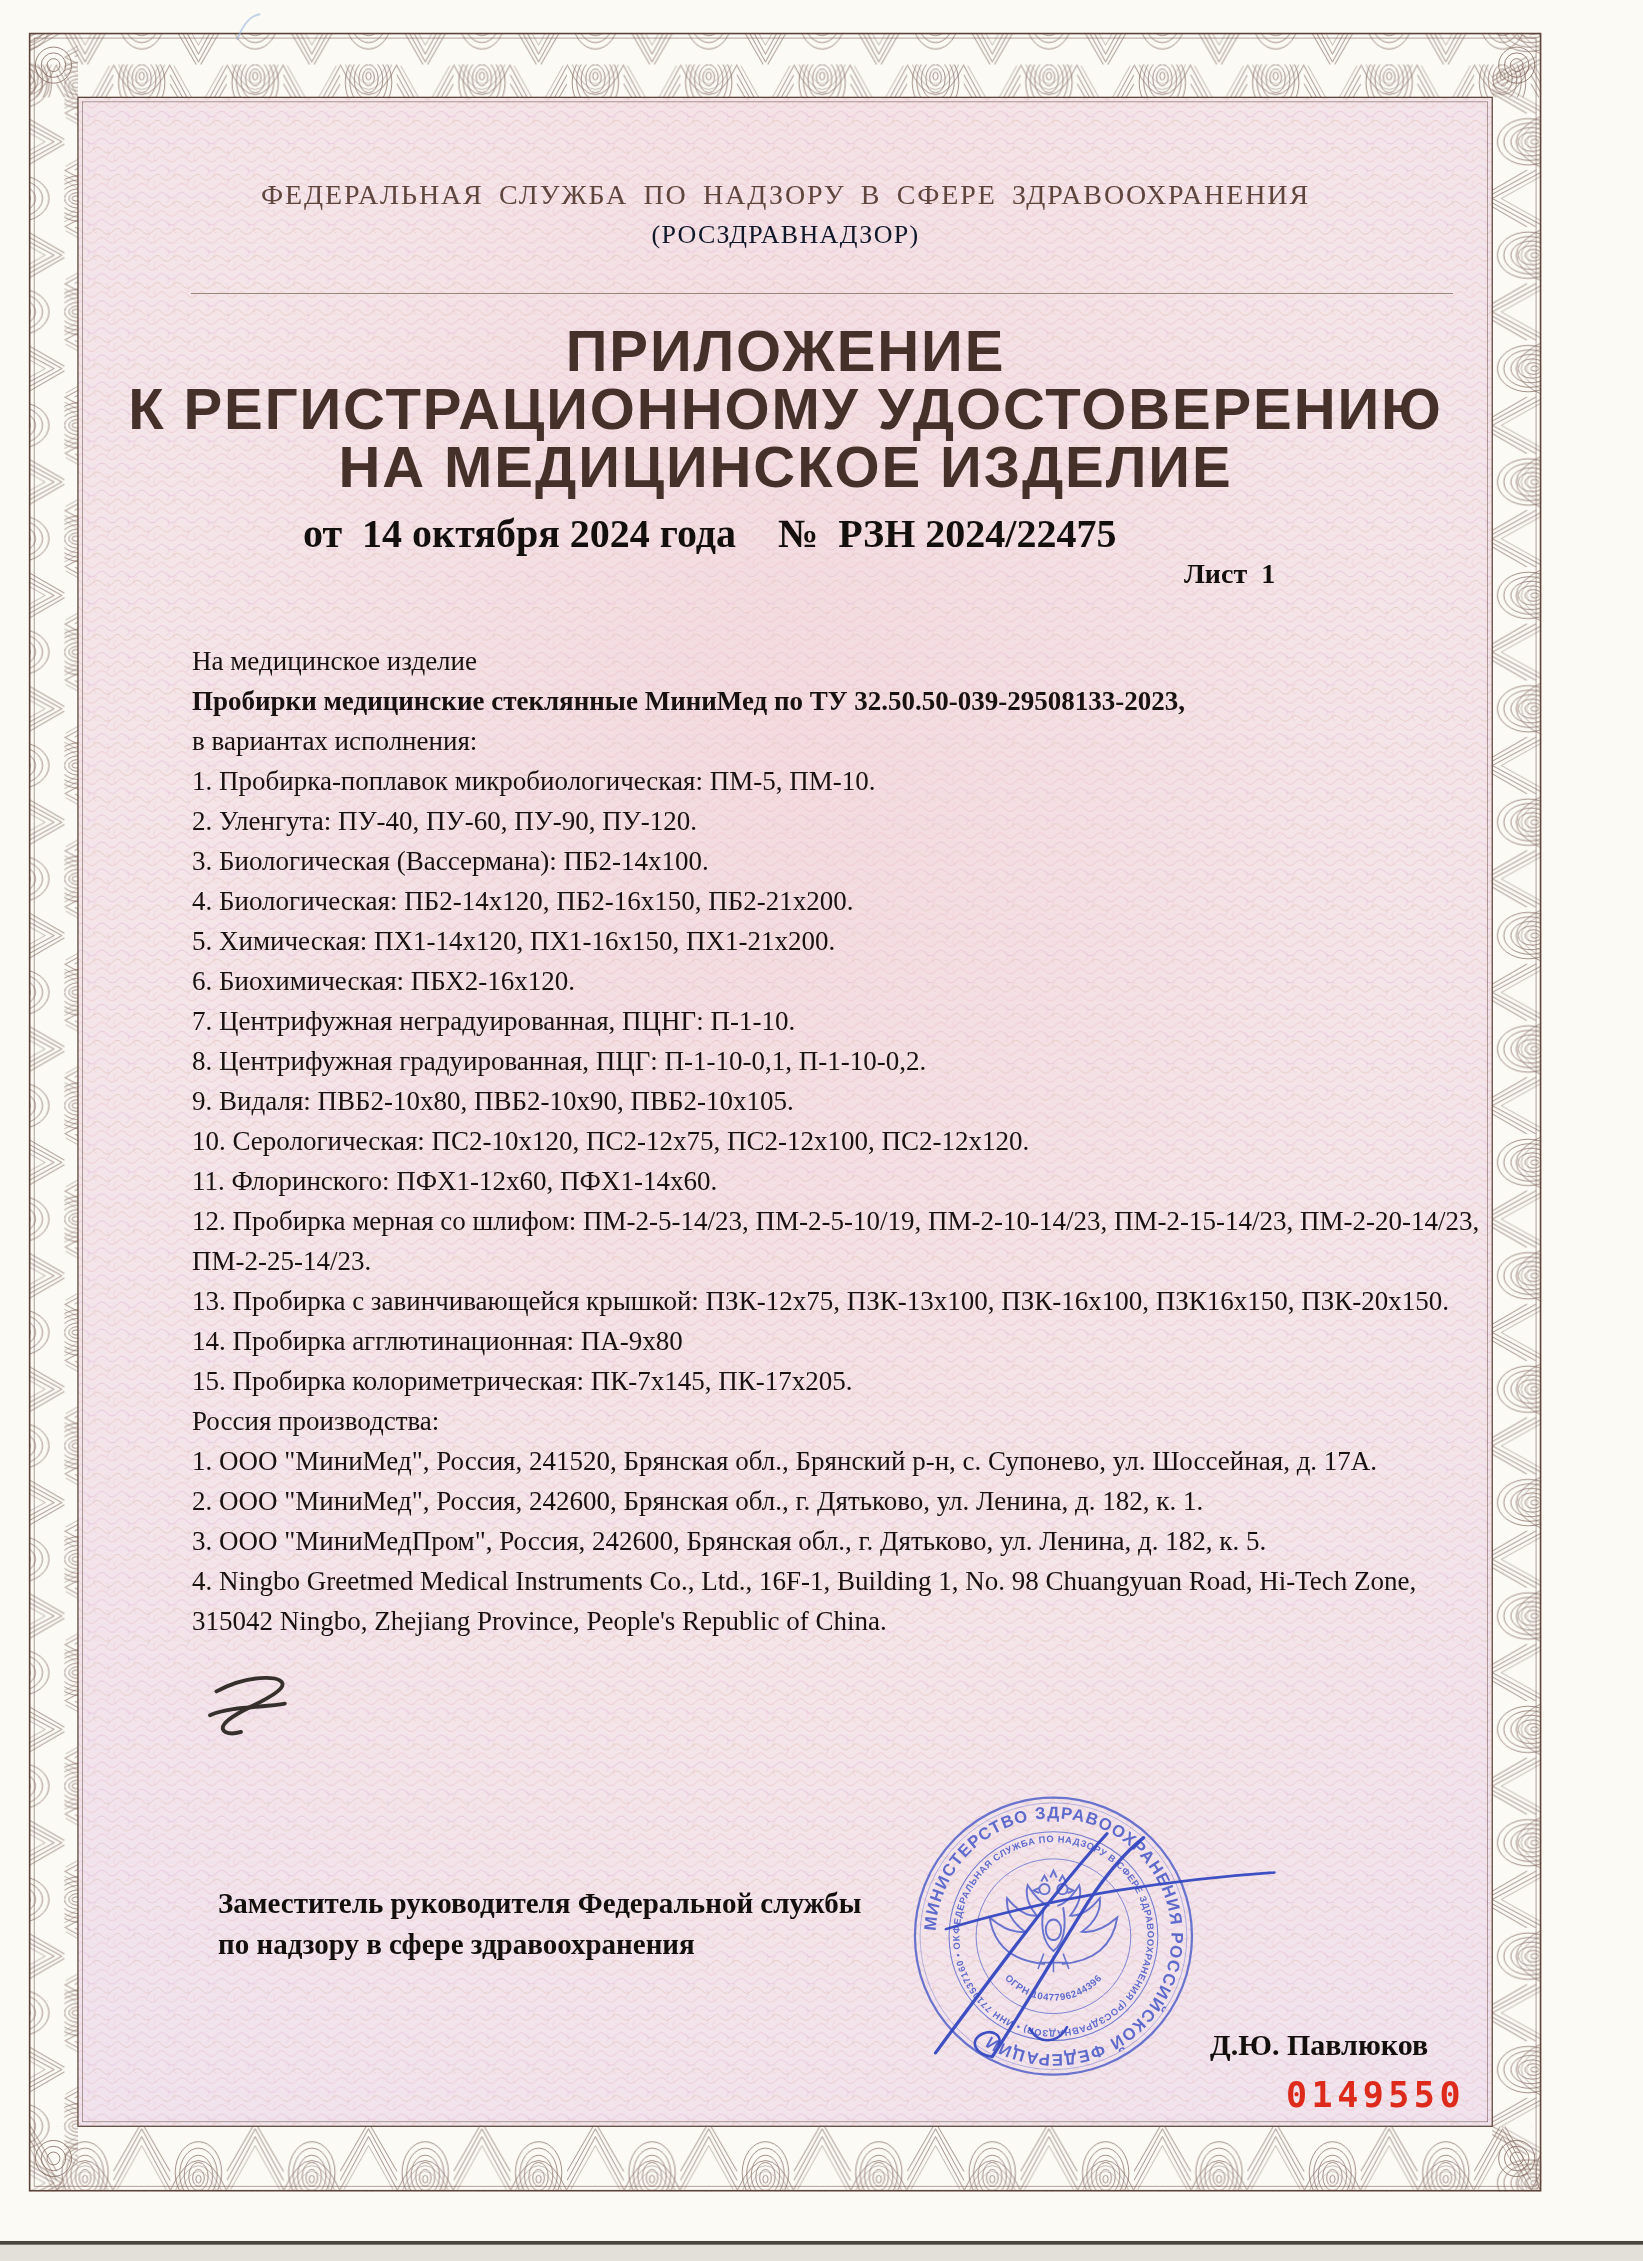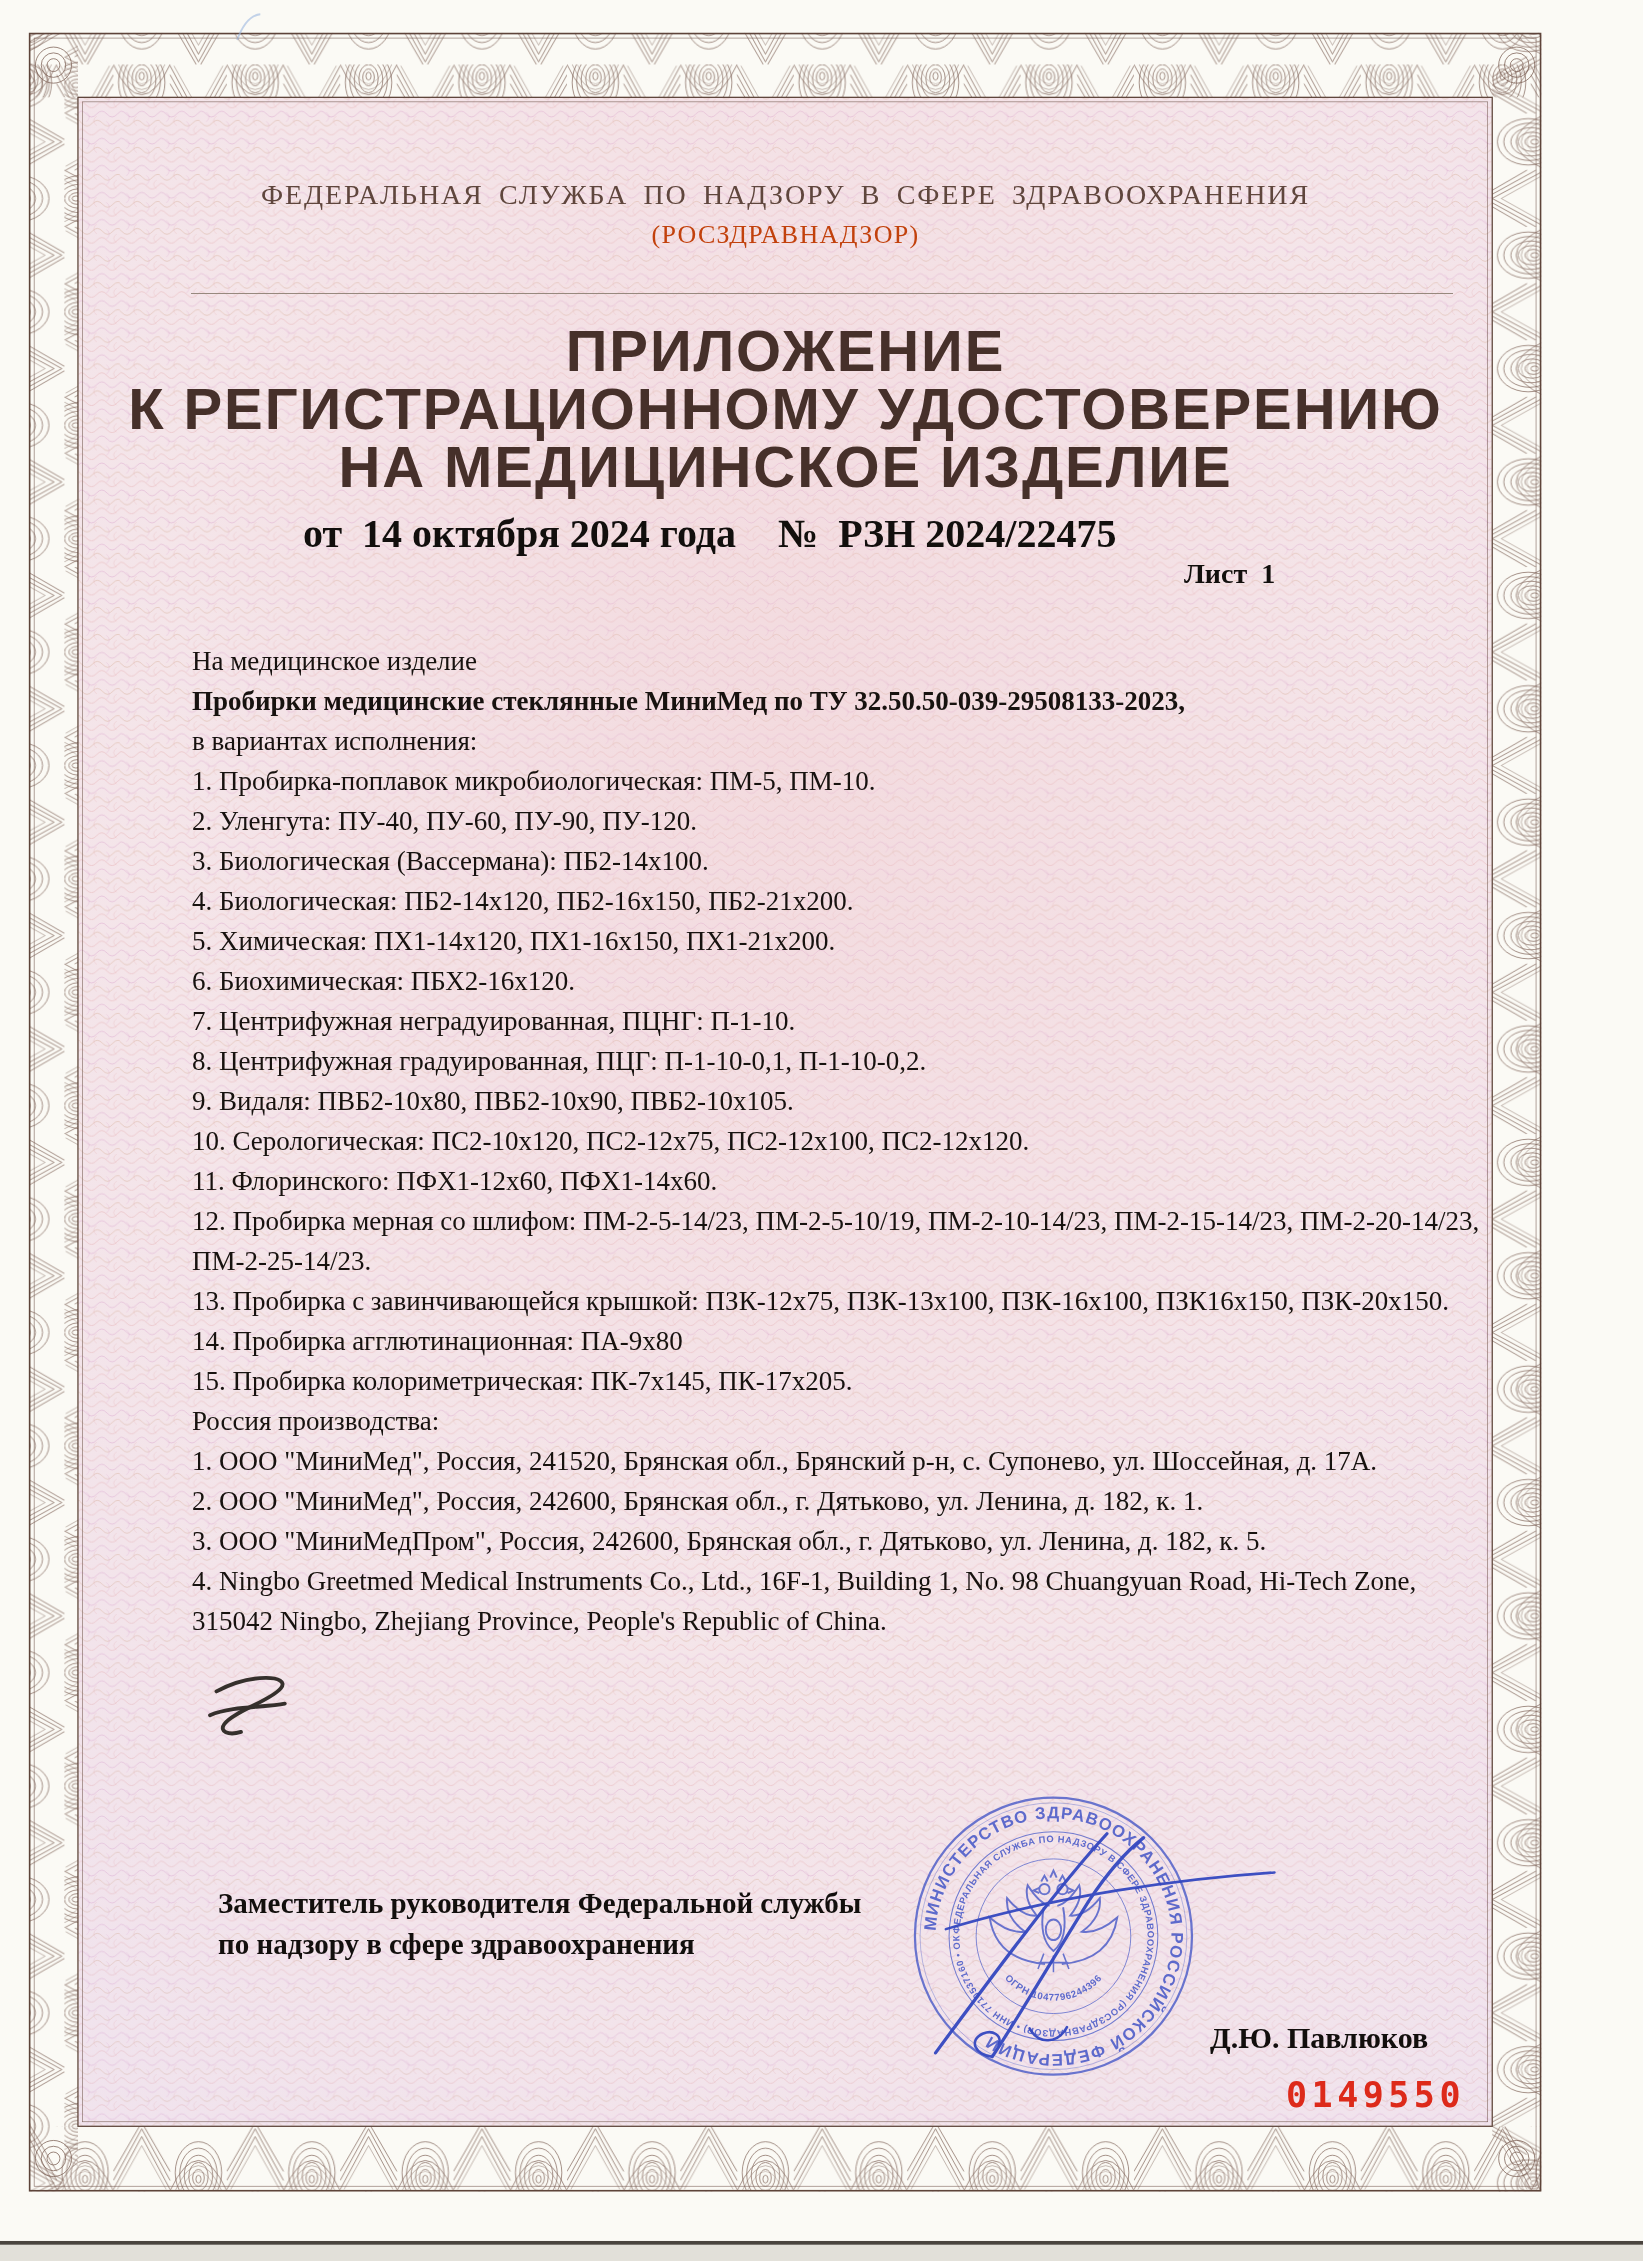--- a/index.html
+++ b/index.html
@@ -2,32 +2,32 @@
 <html style="font-size:10.3px"><head>
 <meta charset="utf-8">
 <style>
   html,body{margin:0;padding:0;background:#9e9b93;}
   #page{position:relative;width:1643px;height:2261px;background:#fbfaf5;overflow:hidden;
         font-family:"Liberation Serif",serif;padding-left:44px;}
   .layer{position:absolute;left:0;top:0;width:1643px;height:2261px;pointer-events:none;}
   .txt{position:absolute;color:#1c1713;}
   .center-col{left:79px;width:1413px;text-align:center;}
   .agency{font-size:28px;letter-spacing:1.9px;word-spacing:6.4px;color:#5f463d;}
-  .agency2{font-size:26px;letter-spacing:1.3px;color:#c2410c;text-align:center;}
+  .agency2{font-size:26px;letter-spacing:1.3px;color:#0f172a;text-align:center;}
   .rule{position:absolute;height:1.3px;background:#97897e;}
   .title{font-family:"Liberation Sans",sans-serif;font-weight:bold;font-size:58px;
          letter-spacing:1.9px;color:#46302a;}
   .dateline{font-weight:bold;font-size:40px;white-space:pre;color:#120f0d;}
   .sheet{font-weight:bold;font-size:28px;white-space:pre;color:#120f0d;}
   .bodyblock{position:absolute;left:192px;top:641px;width:1297px;font-size:27px;
              line-height:40px;color:#17120f;text-align:left;}
   .bodyblock p{margin:0;}
   .bold{font-weight:bold;}
   .sigblock{font-weight:bold;font-size:29px;line-height:41px;color:#120f0d;}
-  .signame{font-weight:bold;font-size:30px;white-space:pre;color:#120f0d;}
+  .signame{font-weight:bold;font-size:30px;white-space:pre;color:#120f0d;margin-top:7px;}
   .serial{font-family:"DejaVu Sans Mono",monospace;font-weight:bold;font-size:35px;
           letter-spacing:4.5px;color:#dd2a1a;}
   .stamp-text{font-family:"Liberation Sans",sans-serif;font-weight:bold;}
 </style>
 </head>
 <body>
 
 <div id="page">
 
   <svg class="layer" viewBox="0 0 2550 3509" aria-hidden="true">

